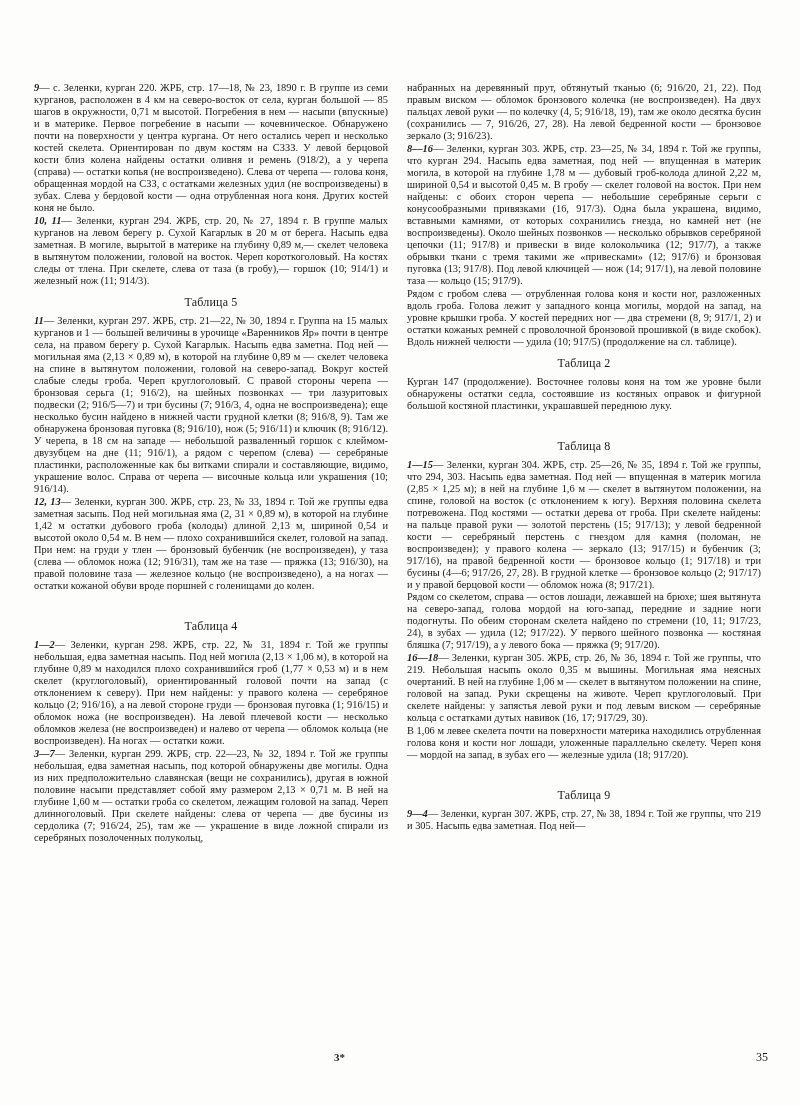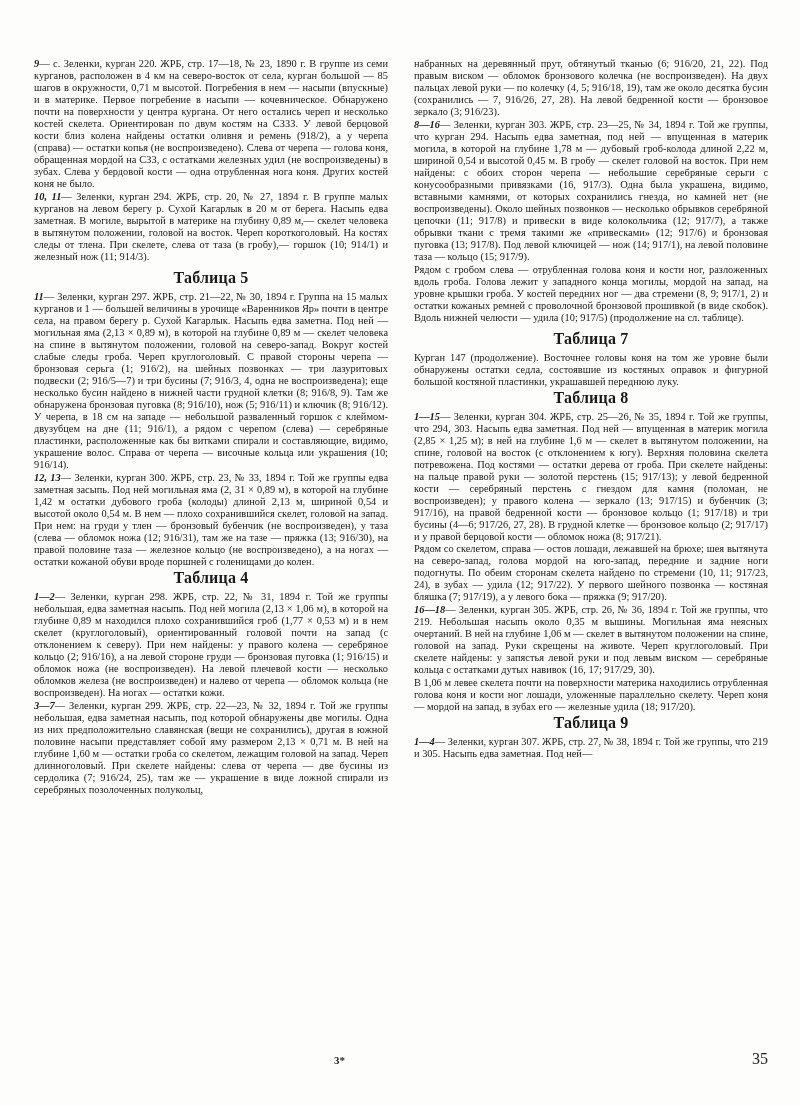--- a/index.html
+++ b/index.html
@@ -18,25 +18,25 @@
   .page {
     position: absolute;
     left: 0; top: 0;
     width: 800px;
     height: 1106px;
     background: #fdfdfb;
   }
   .columns {
     position: absolute;
     left: 34px;
-    top: 58px;
+    top: 82px;
     width: 734px;
     height: 980px;
     display: flex;
-    gap: 26px;
+    gap: 19px;
   }
   .col {
     width: 354px;
     font-size: 10.4px;
     line-height: 12.0px;
     text-align: justify;
     text-justify: inter-word;
     hyphens: auto;
   }
   .col p {
@@ -45,43 +45,43 @@
   }
   .entry {
     margin-bottom: 1px;
   }
   .num {
     font-weight: bold;
     font-style: italic;
   }
   .tbl-head {
     text-align: center;
-    font-weight: bold;
+    font-weight: normal;
     margin: 9px 0 7px 0;
-    font-size: 16px;
+    font-size: 12px;
     letter-spacing: 0.2px;
   }
-  .tbl-head.spaced-top { margin-top: 4px; }
+  .tbl-head.spaced-top { margin-top: 28px; }
   .footer {
     position: absolute;
     left: 34px;
     top: 1050px;
     width: 734px;
     display: flex;
     justify-content: space-between;
     align-items: baseline;
     font-size: 11px;
   }
   .footer .sig {
     font-weight: bold;
     font-size: 11px;
     margin-left: 300px;
   }
   .footer .pageno {
-    font-size: 16px;
+    font-size: 12px;
   }
   .indent-first {
     text-indent: 14px;
   }
 </style>
 </head>
 <body>
 
 <div class="page">
 
@@ -123,42 +123,42 @@
 
       <div class="entry">
         <p><span>набранных на деревянный прут, обтянутый тканью (6; 916/20, 21, 22). Под правым виском — обломок бронзового колечка (не воспроизведен). На двух пальцах левой руки — по колечку (4, 5; 916/18, 19), там же около десятка бусин (сохранились — 7, 916/26, 27, 28). На левой бедренной кости — бронзовое зеркало (3; 916/23).</span></p>
       </div>
 
       <div class="entry">
         <p><span class="num">8—16</span><span>— Зеленки, курган 303. ЖРБ, стр. 23—25, № 34, 1894 г. Той же группы, что курган 294. Насыпь едва заметная, под ней — впущенная в материк могила, в которой на глубине 1,78 м — дубовый гроб-колода длиной 2,22 м, шириной 0,54 и высотой 0,45 м. В гробу — скелет головой на восток. При нем найдены: с обоих сторон черепа — небольшие серебряные серьги с конусообразными привязками (16, 917/3). Одна была украшена, видимо, вставными камнями, от которых сохранились гнезда, но камней нет (не воспроизведены). Около шейных позвонков — несколько обрывков серебряной цепочки (11; 917/8) и привески в виде колокольчика (12; 917/7), а также обрывки ткани с тремя такими же «привесками» (12; 917/6) и бронзовая пуговка (13; 917/8). Под левой ключицей — нож (14; 917/1), на левой половине таза — кольцо (15; 917/9).</span></p>
         <p class="indent-first">Рядом с гробом слева — отрубленная голова коня и кости ног, разложенных вдоль гроба. Голова лежит у западного конца могилы, мордой на запад, на уровне крышки гроба. У костей передних ног — два стремени (8, 9; 917/1, 2) и остатки кожаных ремней с проволочной бронзовой прошивкой (в виде скобок). Вдоль нижней челюсти — удила (10; 917/5) (продолжение на сл. таблице).</p>
       </div>
 
-      <div class="tbl-head">Таблица 7</div>
+      <div class="tbl-head">Таблица 2</div>
 
       <div class="entry">
         <p>Курган 147 (продолжение). Восточнее головы коня на том же уровне были обнаружены остатки седла, состоявшие из костяных оправок и фигурной большой костяной пластинки, украшавшей переднюю луку.</p>
       </div>
 
       <div class="tbl-head spaced-top">Таблица 8</div>
 
       <div class="entry">
         <p><span class="num">1—15</span><span>— Зеленки, курган 304. ЖРБ, стр. 25—26, № 35, 1894 г. Той же группы, что 294, 303. Насыпь едва заметная. Под ней — впущенная в материк могила (2,85 × 1,25 м); в ней на глубине 1,6 м — скелет в вытянутом положении, на спине, головой на восток (с отклонением к югу). Верхняя половина скелета потревожена. Под костями — остатки дерева от гроба. При скелете найдены: на пальце правой руки — золотой перстень (15; 917/13); у левой бедренной кости — серебряный перстень с гнездом для камня (поломан, не воспроизведен); у правого колена — зеркало (13; 917/15) и бубенчик (3; 917/16), на правой бедренной кости — бронзовое кольцо (1; 917/18) и три бусины (4—6; 917/26, 27, 28). В грудной клетке — бронзовое кольцо (2; 917/17) и у правой берцовой кости — обломок ножа (8; 917/21).</span></p>
         <p class="indent-first">Рядом со скелетом, справа — остов лошади, лежавшей на брюхе; шея вытянута на северо-запад, голова мордой на юго-запад, передние и задние ноги подогнуты. По обеим сторонам скелета найдено по стремени (10, 11; 917/23, 24), в зубах — удила (12; 917/22). У первого шейного позвонка — костяная бляшка (7; 917/19), а у левого бока — пряжка (9; 917/20).</p>
       </div>
 
       <div class="entry">
         <p><span class="num">16—18</span><span>— Зеленки, курган 305. ЖРБ, стр. 26, № 36, 1894 г. Той же группы, что 219. Небольшая насыпь около 0,35 м вышины. Могильная яма неясных очертаний. В ней на глубине 1,06 м — скелет в вытянутом положении на спине, головой на запад. Руки скрещены на животе. Череп круглоголовый. При скелете найдены: у запястья левой руки и под левым виском — серебряные кольца с остатками дутых навивок (16, 17; 917/29, 30).</span></p>
         <p class="indent-first">В 1,06 м левее скелета почти на поверхности материка находились отрубленная голова коня и кости ног лошади, уложенные параллельно скелету. Череп коня — мордой на запад, в зубах его — железные удила (18; 917/20).</p>
       </div>
 
       <div class="tbl-head spaced-top">Таблица 9</div>
 
       <div class="entry">
-        <p><span class="num">1—4</span><span>— Зеленки, курган 307. ЖРБ, стр. 27, № 38, 1894 г. Той же группы, что 219 и 305. Насыпь едва заметная. Под ней—</span></p>
+        <p><span class="num">9—4</span><span>— Зеленки, курган 307. ЖРБ, стр. 27, № 38, 1894 г. Той же группы, что 219 и 305. Насыпь едва заметная. Под ней—</span></p>
       </div>
 
     </div>
 
   </div>
 
   <div class="footer">
     <span class="sig">3*</span>
     <span class="pageno">35</span>
   </div>

